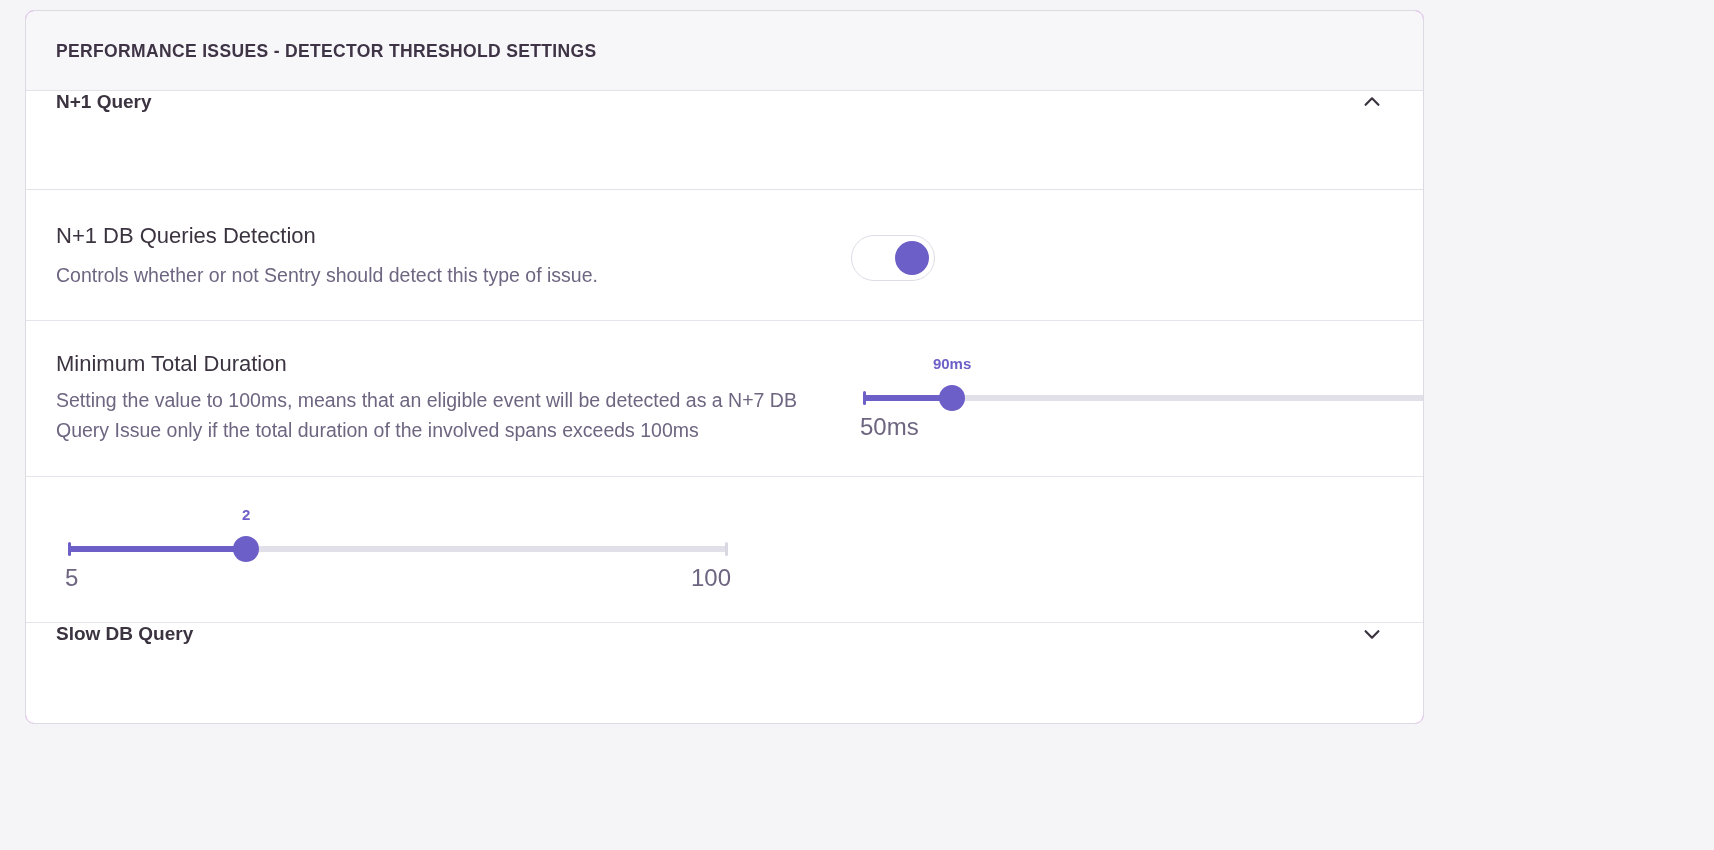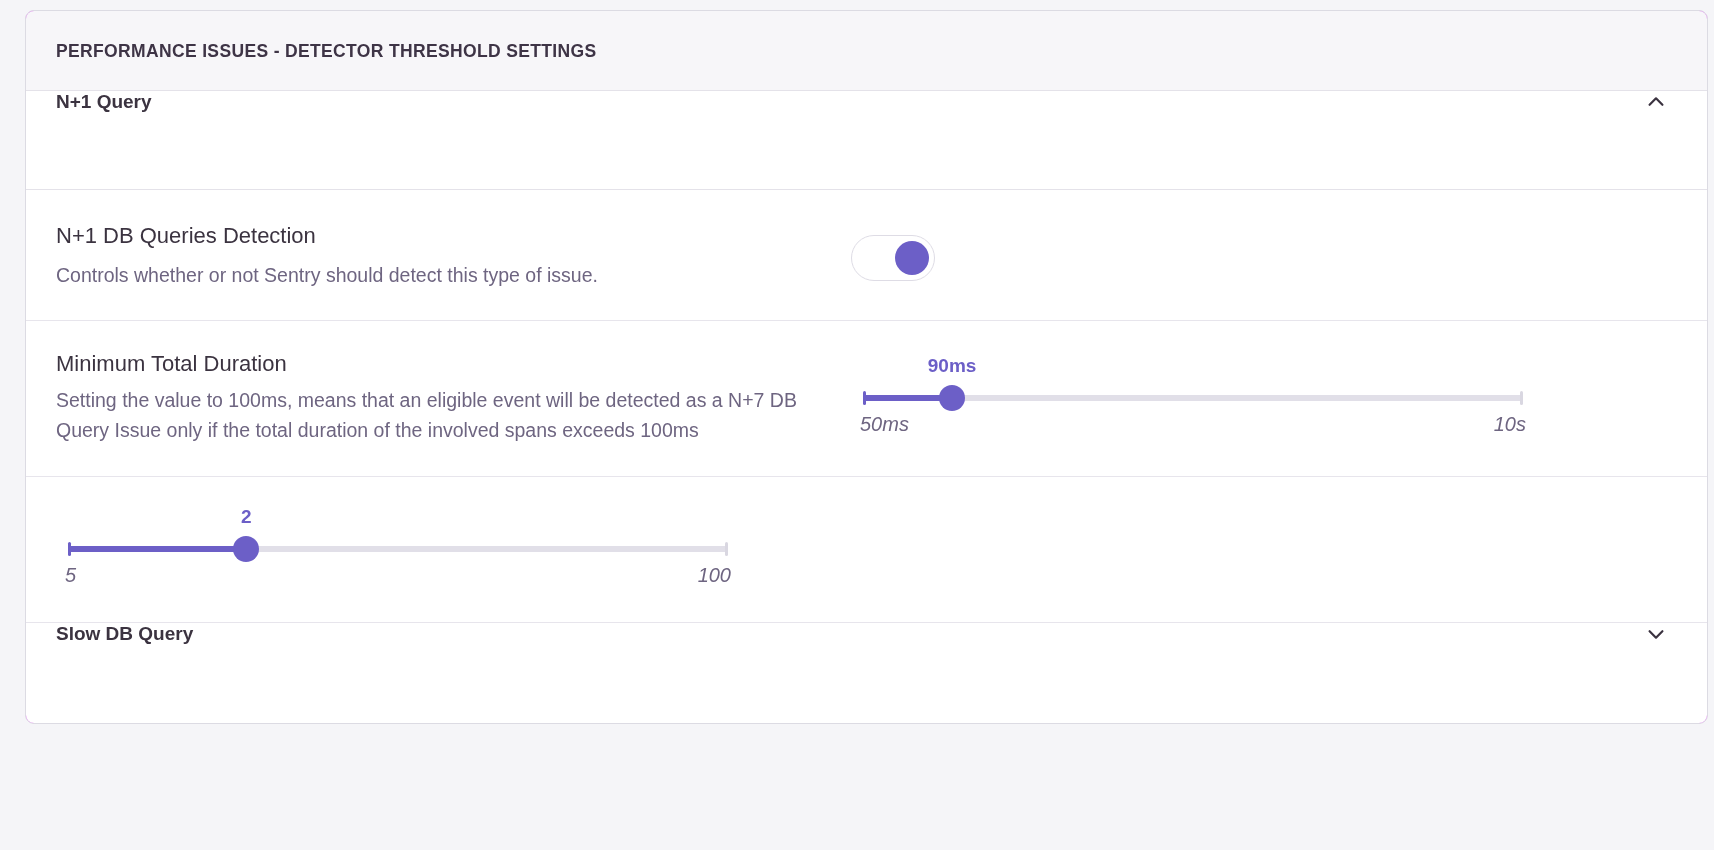--- a/index.html
+++ b/index.html
@@ -12,21 +12,21 @@
     background: #f5f5f8;
     font-family: "Liberation Sans", sans-serif;
     -webkit-font-smoothing: antialiased;
     overflow: hidden;
   }
 
   .panel {
     position: absolute;
     left: 25px;
     top: 10px;
-    width: 1683px;
+    width: 1399px;
     border: 1px solid #dcdbe3;
     border-radius: 9px;
     background: #d946ef;
     box-sizing: border-box;
     overflow: hidden;
   }
 
   
   .panel-header {
     background: #f7f6f9;
@@ -183,33 +183,32 @@
     height: 26px;
     border-radius: 50%;
     background: #6c5fc7;
     top: 30px;
     transform: translateX(-13px);
     cursor: pointer;
   }
   .slider-value {
     position: absolute;
     top: 0;
-    font-size: 19px;
+    font-size: 15px;
     font-weight: bold;
     color: #6c5fc7;
     transform: translateX(-50%);
     white-space: nowrap;
   }
   .slider-min, .slider-max {
     position: absolute;
     top: 58px;
-    font-size: 20px;
+    font-size: 24px;
     color: #6e6581;
     white-space: nowrap;
-    font-style: italic;
   }
   .slider-min { left: -3px; }
   .slider-max { right: -3px; }
 </style>
 </head>
 <body>
 
 <div class="panel">
 
   <div class="panel-header">

